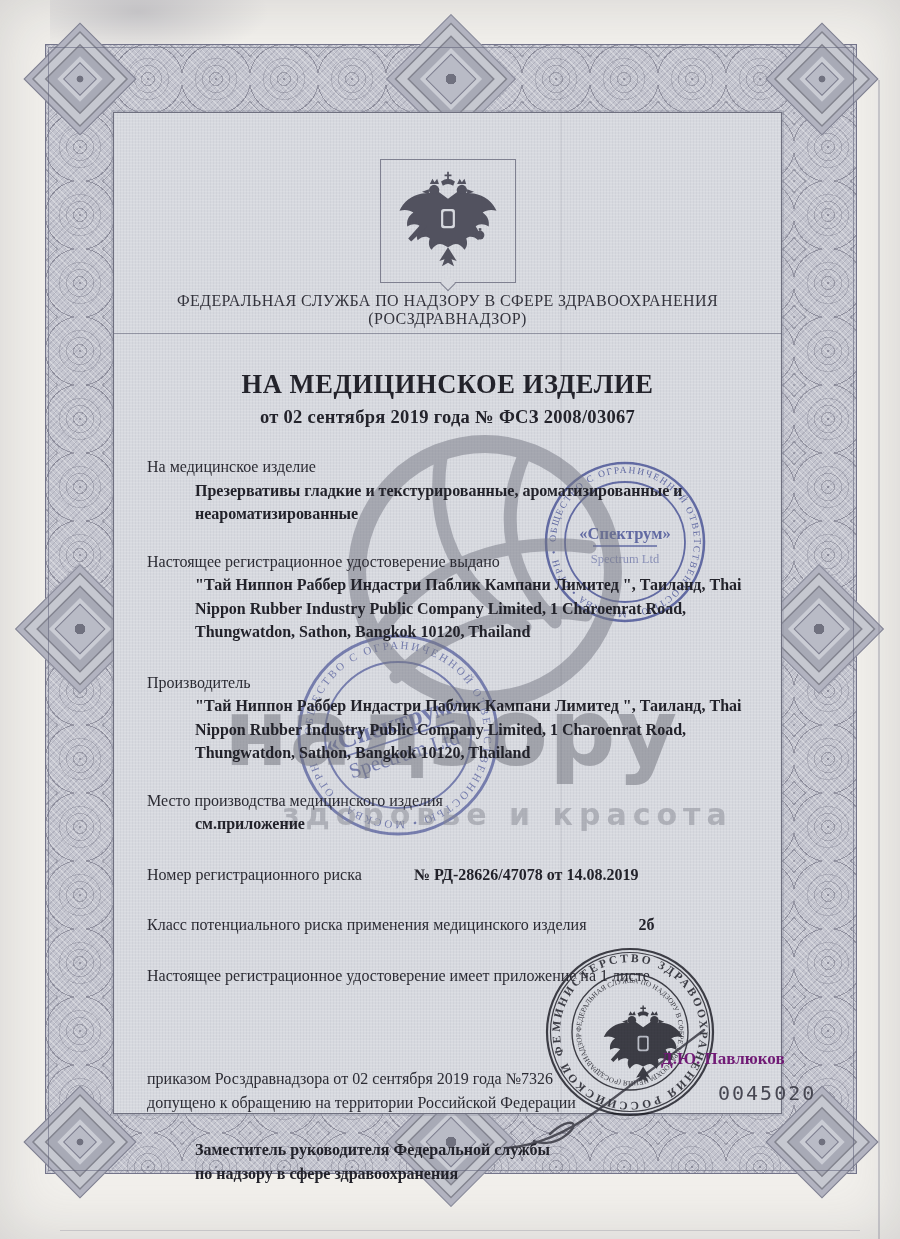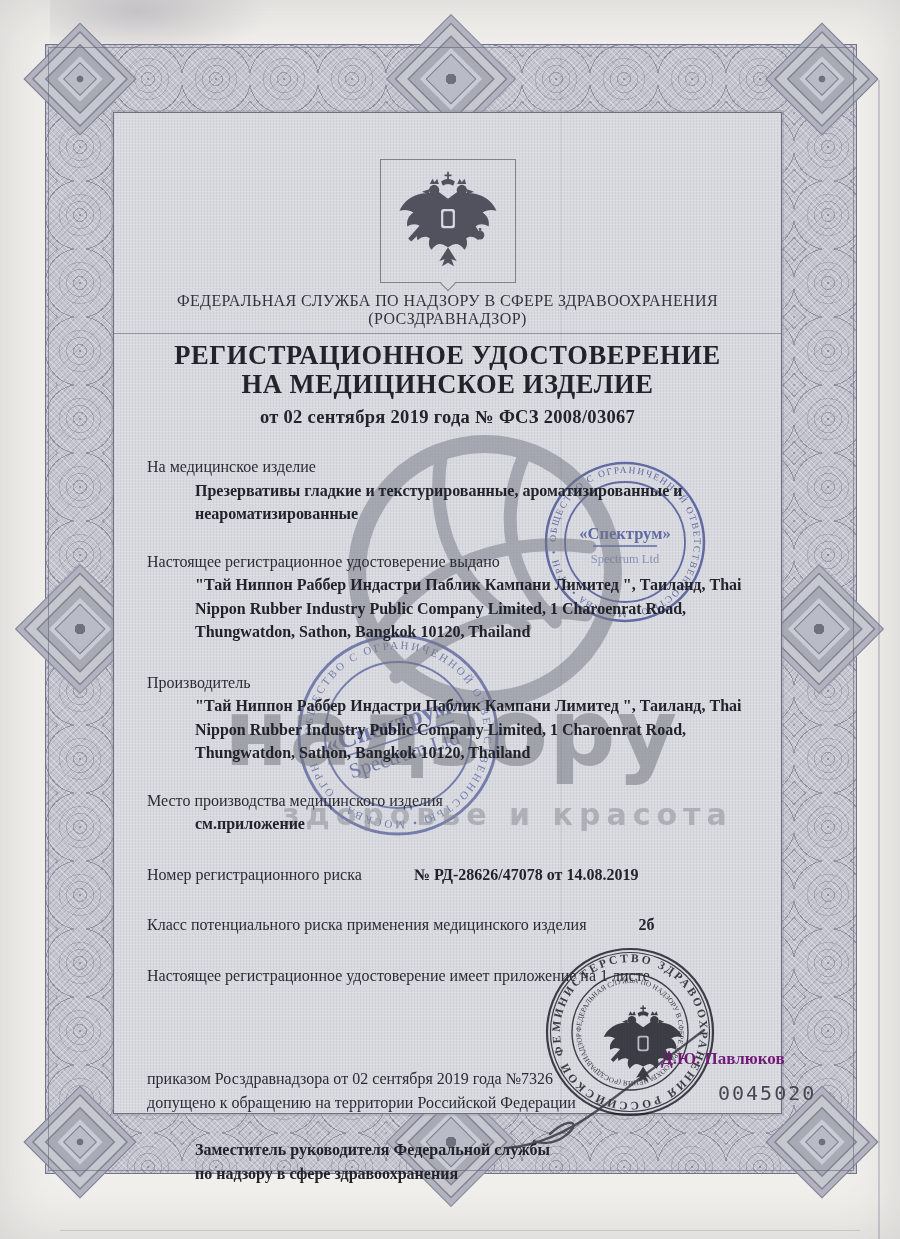--- a/index.html
+++ b/index.html
@@ -177,21 +177,21 @@
       </div>
 
       <p class="authority">
         <span>ФЕДЕРАЛЬНАЯ СЛУЖБА ПО НАДЗОРУ В СФЕРЕ ЗДРАВООХРАНЕНИЯ</span><br>
         <span>(РОСЗДРАВНАДЗОР)</span>
       </p>
 
       <hr class="sep">
 
       <p class="title">
-        <span>РЕГИСТРАЦИОННОЕ УДОСТОВЕРЕНИЕ</span><br>
+        <br>
         <span>НА МЕДИЦИНСКОЕ ИЗДЕЛИЕ</span>
       </p>
 
       <p class="issue-line">от 02 сентября 2019 года  №  ФСЗ 2008/03067</p>
 
       <div class="fields">
         <p class="mt-xl">На медицинское изделие</p>
         <p class="b">Презервативы гладкие и текстурированные, ароматизированные и неароматизированные</p>
 
         <p class="mt-lg">Настоящее регистрационное удостоверение выдано</p>

